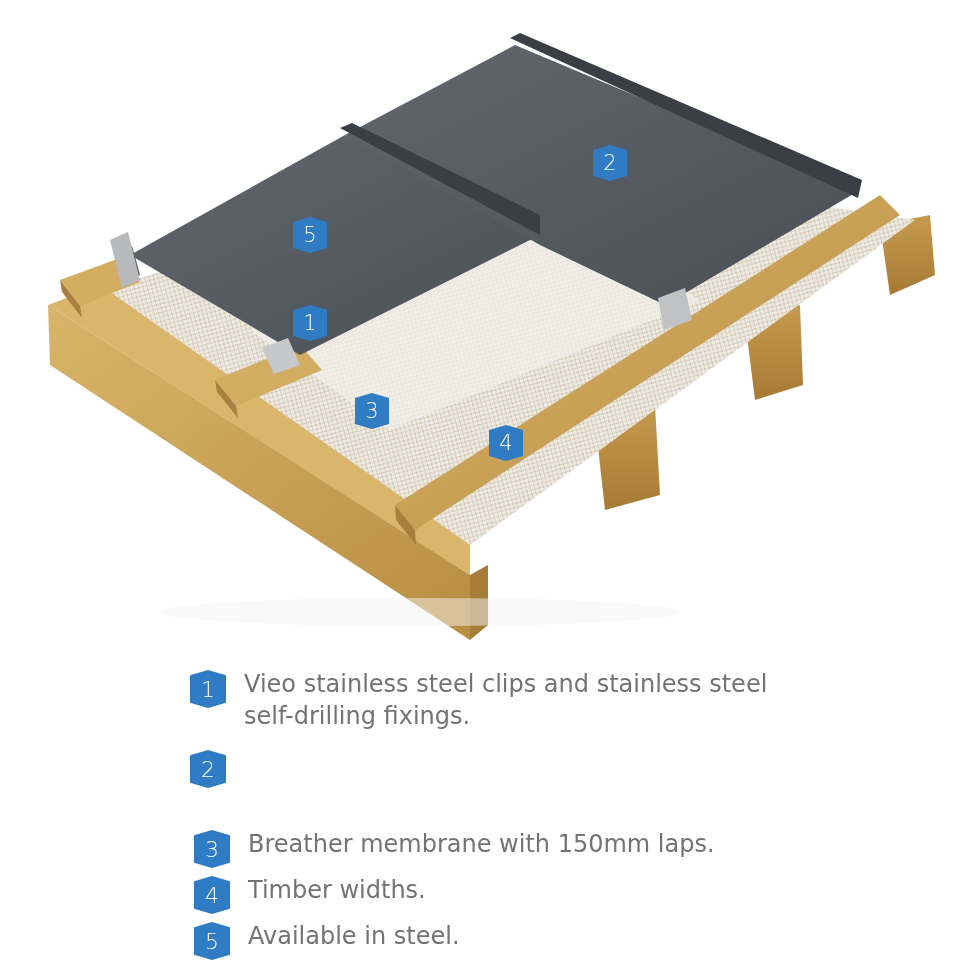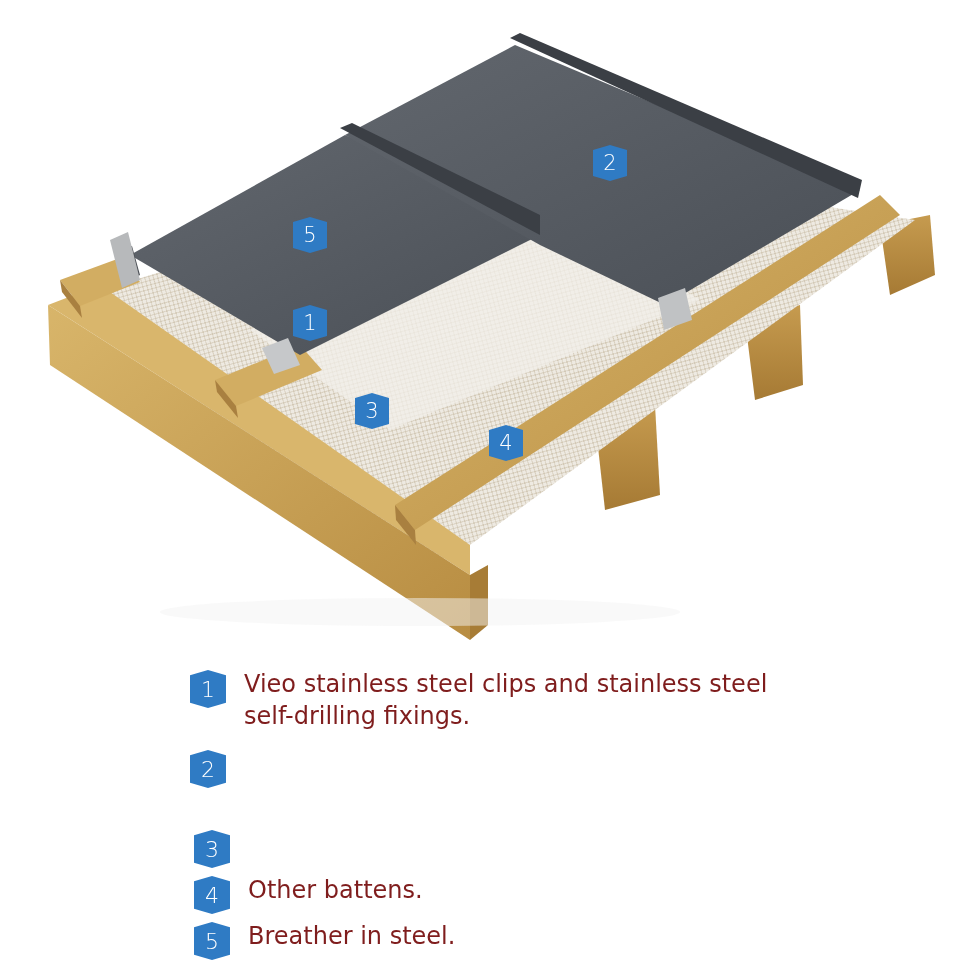--- a/index.html
+++ b/index.html
@@ -5,21 +5,21 @@
   html, body { margin:0; padding:0; background:#ffffff; }
   body { width:975px; height:976px; position:relative; overflow:hidden;
          font-family:"DejaVu Sans", "Liberation Sans", sans-serif; }
   #illustration { position:absolute; left:0; top:0; width:975px; height:650px; }
   .badge { position:absolute; width:34px; height:36px; display:flex; align-items:center; justify-content:center;
            color:#ffffff; font-size:21px; font-weight:300; letter-spacing:0;
            clip-path:polygon(0 14%, 50% 0, 100% 14%, 100% 86%, 50% 100%, 0 86%); }
   .legend { position:absolute; left:190px; top:668px; width:680px; }
   .legend-item { position:relative; display:flex; align-items:flex-start; }
   .legend-item .badge { position:relative; flex:0 0 auto; width:36px; height:38px; font-size:22px; margin-top:2px; }
-  .legend-text { margin-left:18px; color:#7f1d1d; font-size:24px; line-height:32px; font-weight:400; }
+  .legend-text { margin-left:18px; color:#737373; font-size:24px; line-height:32px; font-weight:400; }
   .li-1 { height:80px; }
   .li-2 { height:80px; }
   .li-3 { height:46px; margin-left:4px; }
   .li-4 { height:46px; margin-left:4px; }
   .li-5 { height:46px; margin-left:4px; }
 </style>
 </head>
 <body>
 
 <div id="illustration">
@@ -97,22 +97,23 @@
 <div class="legend">
   <div class="legend-item li-1">
     <div class="badge" style="background:#2f7bc4">1</div>
     <div class="legend-text" style="width:540px">Vieo stainless steel clips and stainless steel self-drilling fixings.</div>
   </div>
   <div class="legend-item li-2">
     <div class="badge" style="background:#2f7bc4">2</div>
   </div>
   <div class="legend-item li-3">
     <div class="badge" style="background:#2f7bc4">3</div>
+    <div class="legend-text">Breather membrane with 150mm laps.</div>
   </div>
   <div class="legend-item li-4">
     <div class="badge" style="background:#2f7bc4">4</div>
-    <div class="legend-text">Other battens.</div>
+    <div class="legend-text">Timber widths.</div>
   </div>
   <div class="legend-item li-5">
     <div class="badge" style="background:#2f7bc4">5</div>
-    <div class="legend-text">Breather in steel.</div>
+    <div class="legend-text">Available in steel.</div>
   </div>
 </div>
 
 </body></html>

